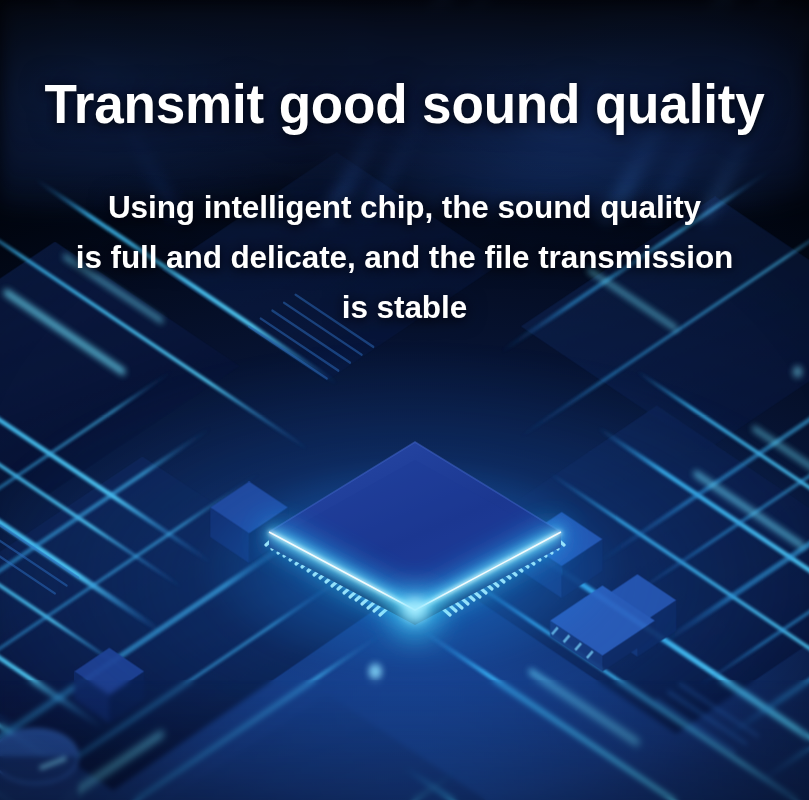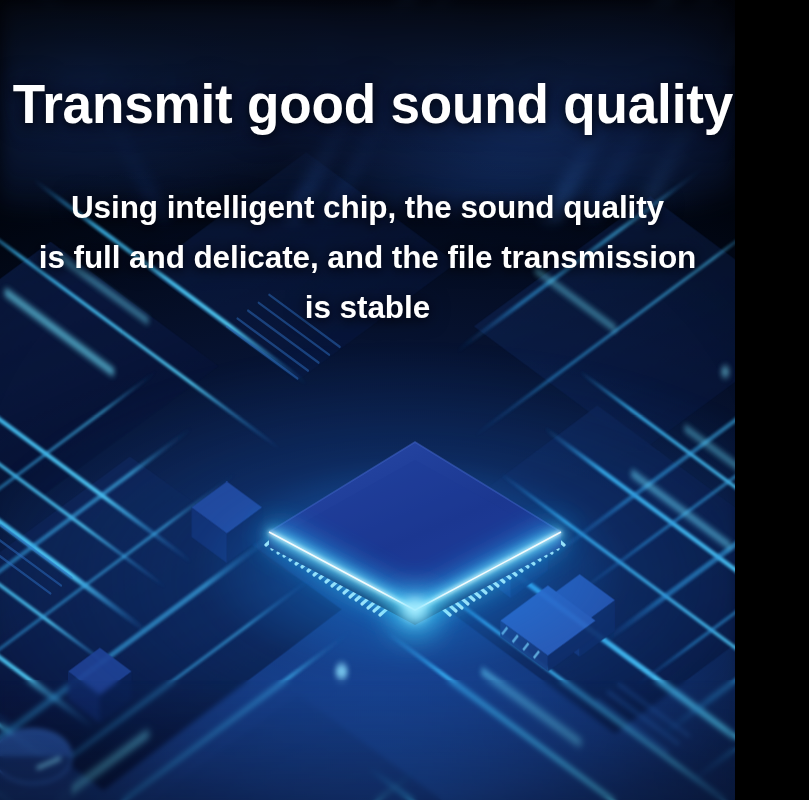--- a/index.html
+++ b/index.html
@@ -2,21 +2,21 @@
 <html><head>
 <meta charset="utf-8">
 <style>
   html, body {
     margin: 0;
     padding: 0;
     background: #000;
   }
   #stage {
     position: relative;
-    width: 735px;
+    width: 809px;
     height: 800px;
     overflow: hidden;
     background: #05070f;
     font-family: "Liberation Sans", sans-serif;
   }
 
   
   .layer { position: absolute; inset: 0; pointer-events: none; }
 
   

